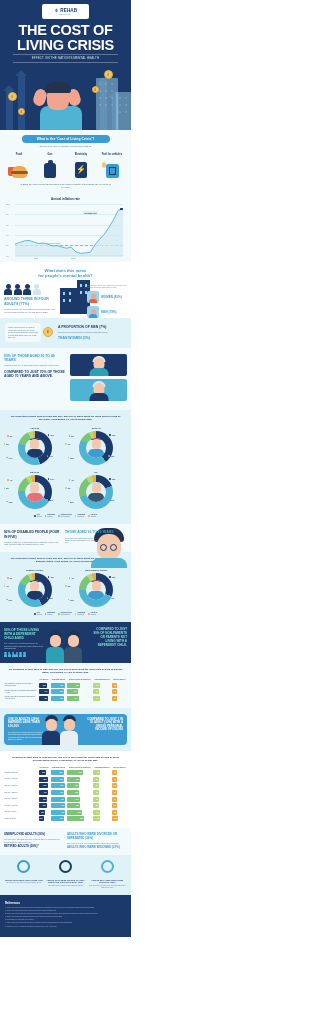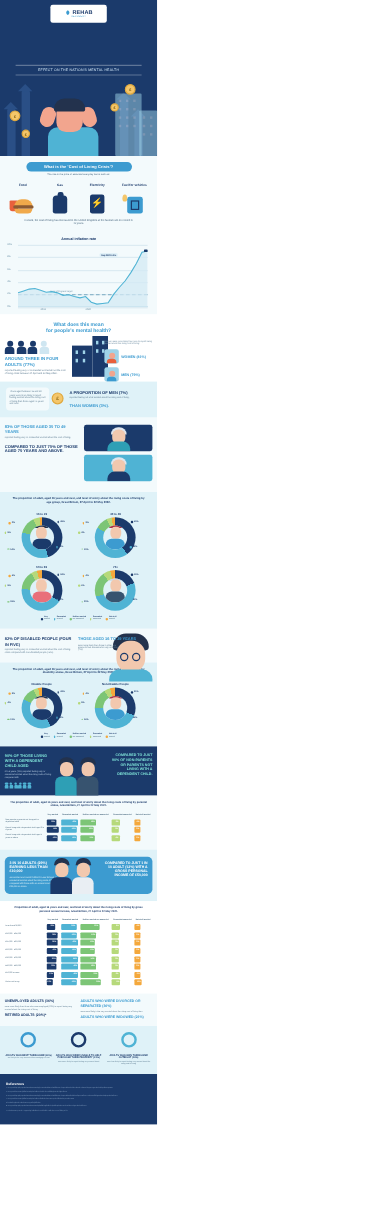--- a/index.html
+++ b/index.html
@@ -281,20 +281,24 @@
         <span class="logo-leaf">
           <svg width="5" height="5" viewBox="0 0 10 10">
               <path d="M5 1 C2 3 1 6 5 9 C9 6 8 3 5 1Z" fill="#3c9bd0"></path>
             </svg>
         </span>
         <span class="logo-t1">REHAB</span>
       </div>
       <div class="logo-t2">RECOVERY</div>
     </div>
 
+    <h1 class="hero-title">
+      <span>THE COST OF</span>
+      <span class="l2">LIVING CRISIS</span>
+    </h1>
     <div class="hero-sub">EFFECT ON THE NATION'S MENTAL HEALTH</div>
 
     <div class="person">
       <div class="p-body"></div>
       <div class="p-arm l"></div>
       <div class="p-arm r"></div>
       <div class="p-head"></div>
       <div class="p-hair"></div>
     </div>
   </section>

